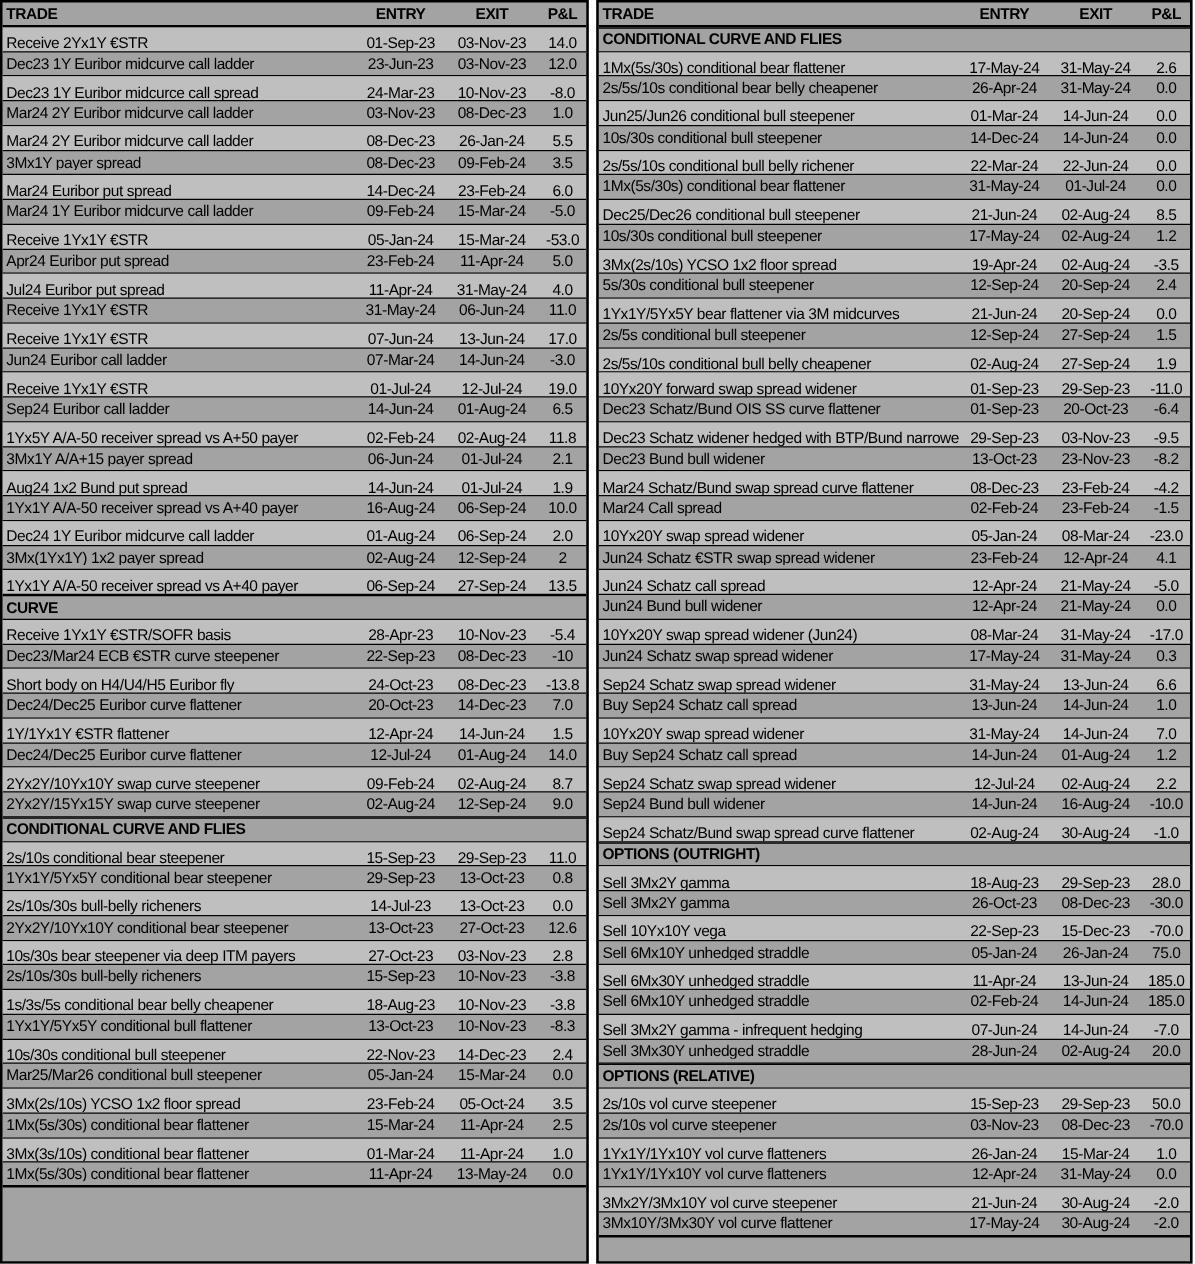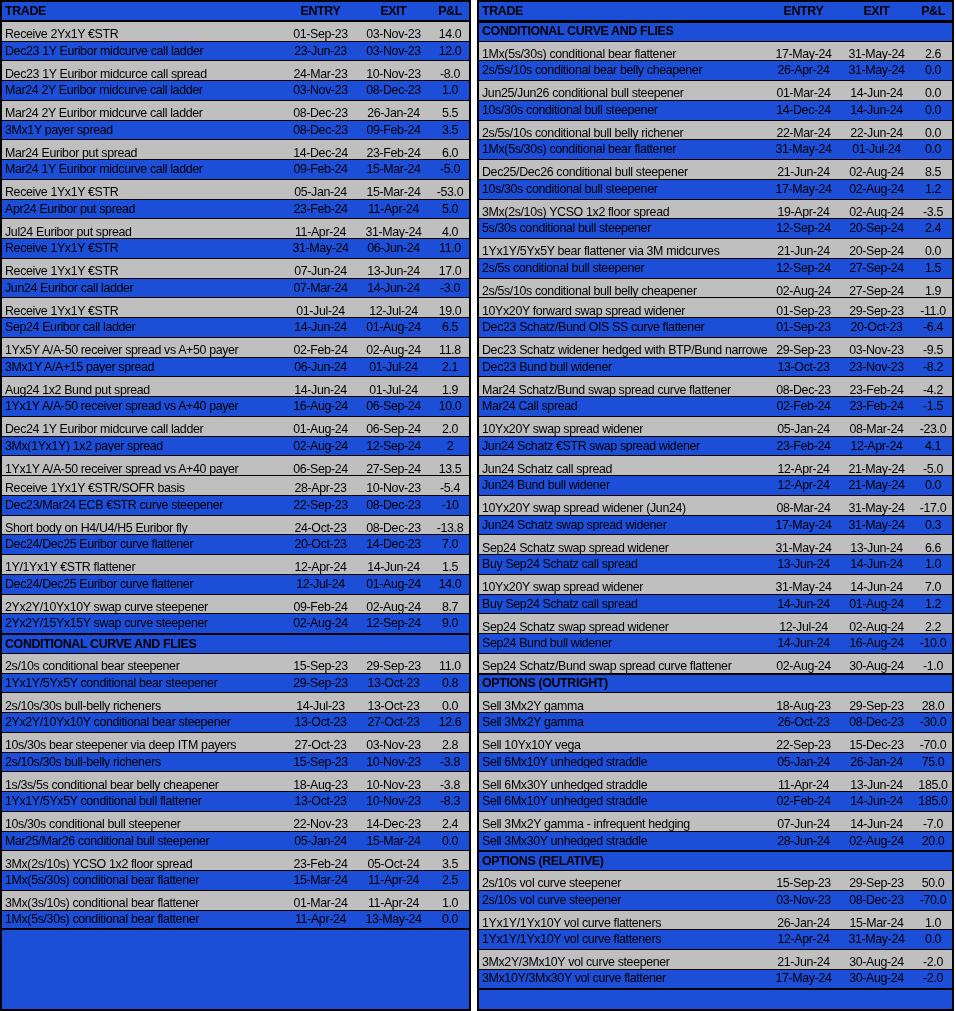--- a/index.html
+++ b/index.html
@@ -1,18 +1,18 @@
 <!DOCTYPE html>
 <html><head>
 <meta charset="utf-8">
 <style>
   html,body{margin:0;padding:0;background:#fff;}
   body{width:956px;height:1011px;font-family:"Liberation Sans",sans-serif;color:#000;}
   .page{display:flex;align-items:flex-start;}
-  .ttable{box-sizing:border-box;border:2px solid #000;background:#1d4ed8;display:flex;flex-direction:column;overflow:hidden;}
+  .ttable{box-sizing:border-box;border:2px solid #000;background:#a3a3a3;display:flex;flex-direction:column;overflow:hidden;}
   #left-table{width:471px;height:1011px;margin-right:6px;}
   #right-table{width:477px;height:1011px;}
   .row{display:flex;flex:none;height:19.75px;box-sizing:border-box;align-items:center;border-bottom:1px solid #000;overflow:hidden;
        font-size:12.4px;letter-spacing:-0.35px;line-height:1;}
   .row.head{font-weight:bold;border-bottom-width:2px;}
   .row.sect{font-weight:bold;border-top:1px solid #000;}
   .row.shaded{background:#BFBFBF;align-items:flex-end;}
   .row:last-child{border-bottom-width:2px;}
   .c-trade{flex:1;padding-left:3px;white-space:nowrap;overflow:hidden;}
   .c-entry{width:71px;flex:none;text-align:center;white-space:nowrap;}
@@ -162,20 +162,23 @@
         <span class="c-entry">02-Aug-24</span>
         <span class="c-exit">12-Sep-24</span>
         <span class="c-pnl">2</span>
       </div>
       <div class="row shaded">
         <span class="c-trade">1Yx1Y A/A-50 receiver spread vs A+40 payer</span>
         <span class="c-entry">06-Sep-24</span>
         <span class="c-exit">27-Sep-24</span>
         <span class="c-pnl">13.5</span>
       </div>
+      <div class="row sect">
+        <span class="c-sect">CURVE</span>
+      </div>
       <div class="row shaded">
         <span class="c-trade">Receive 1Yx1Y €STR/SOFR basis</span>
         <span class="c-entry">28-Apr-23</span>
         <span class="c-exit">10-Nov-23</span>
         <span class="c-pnl">-5.4</span>
       </div>
       <div class="row ">
         <span class="c-trade">Dec23/Mar24 ECB €STR curve steepener</span>
         <span class="c-entry">22-Sep-23</span>
         <span class="c-exit">08-Dec-23</span>

